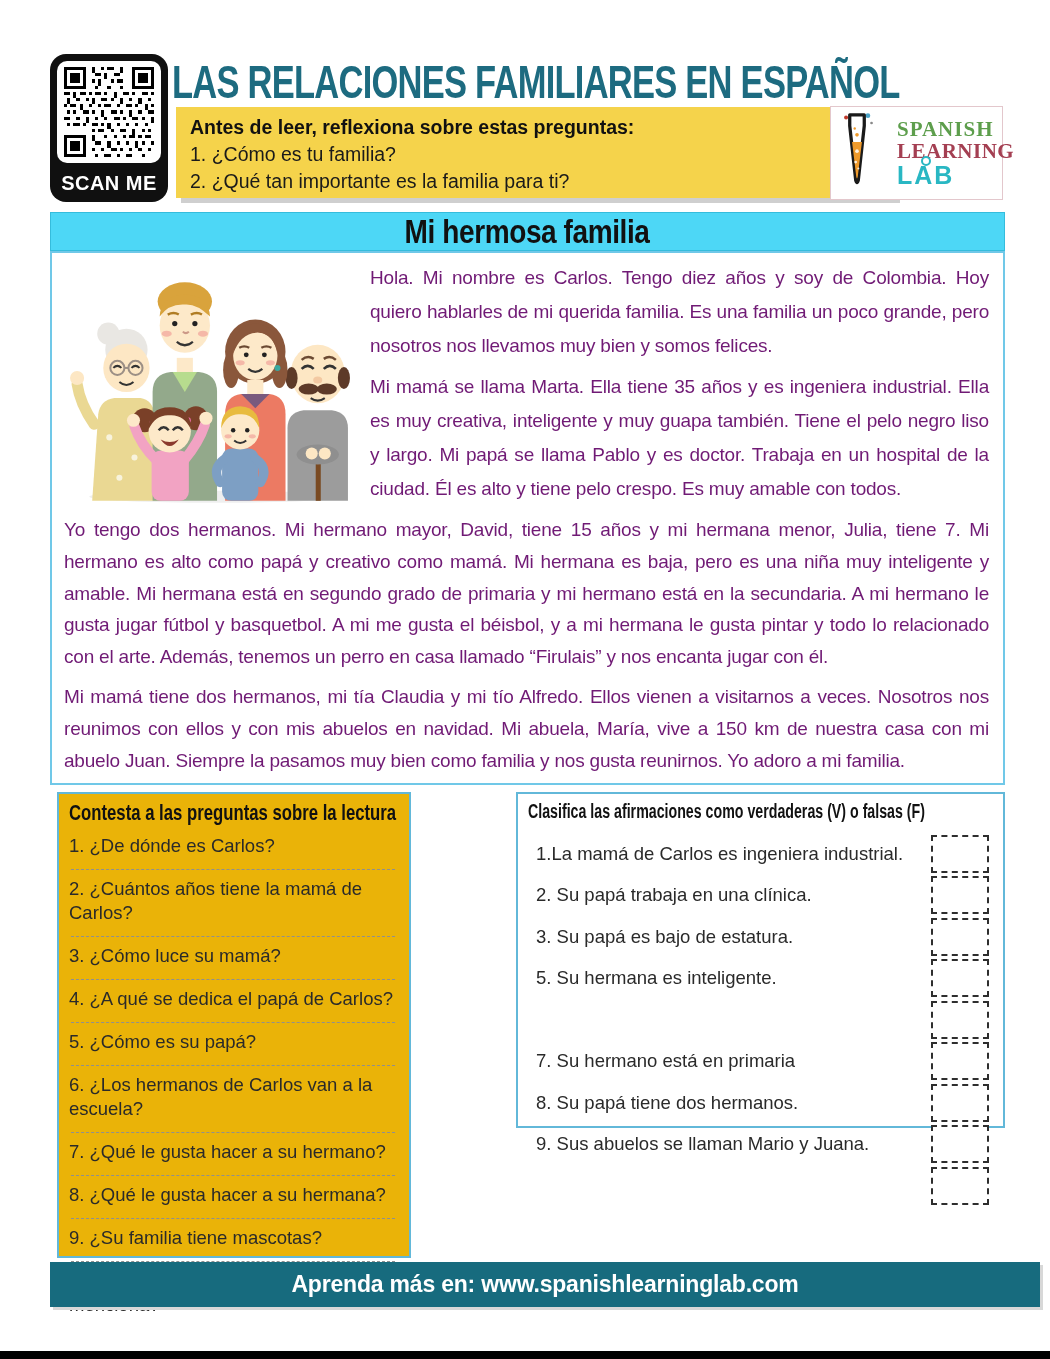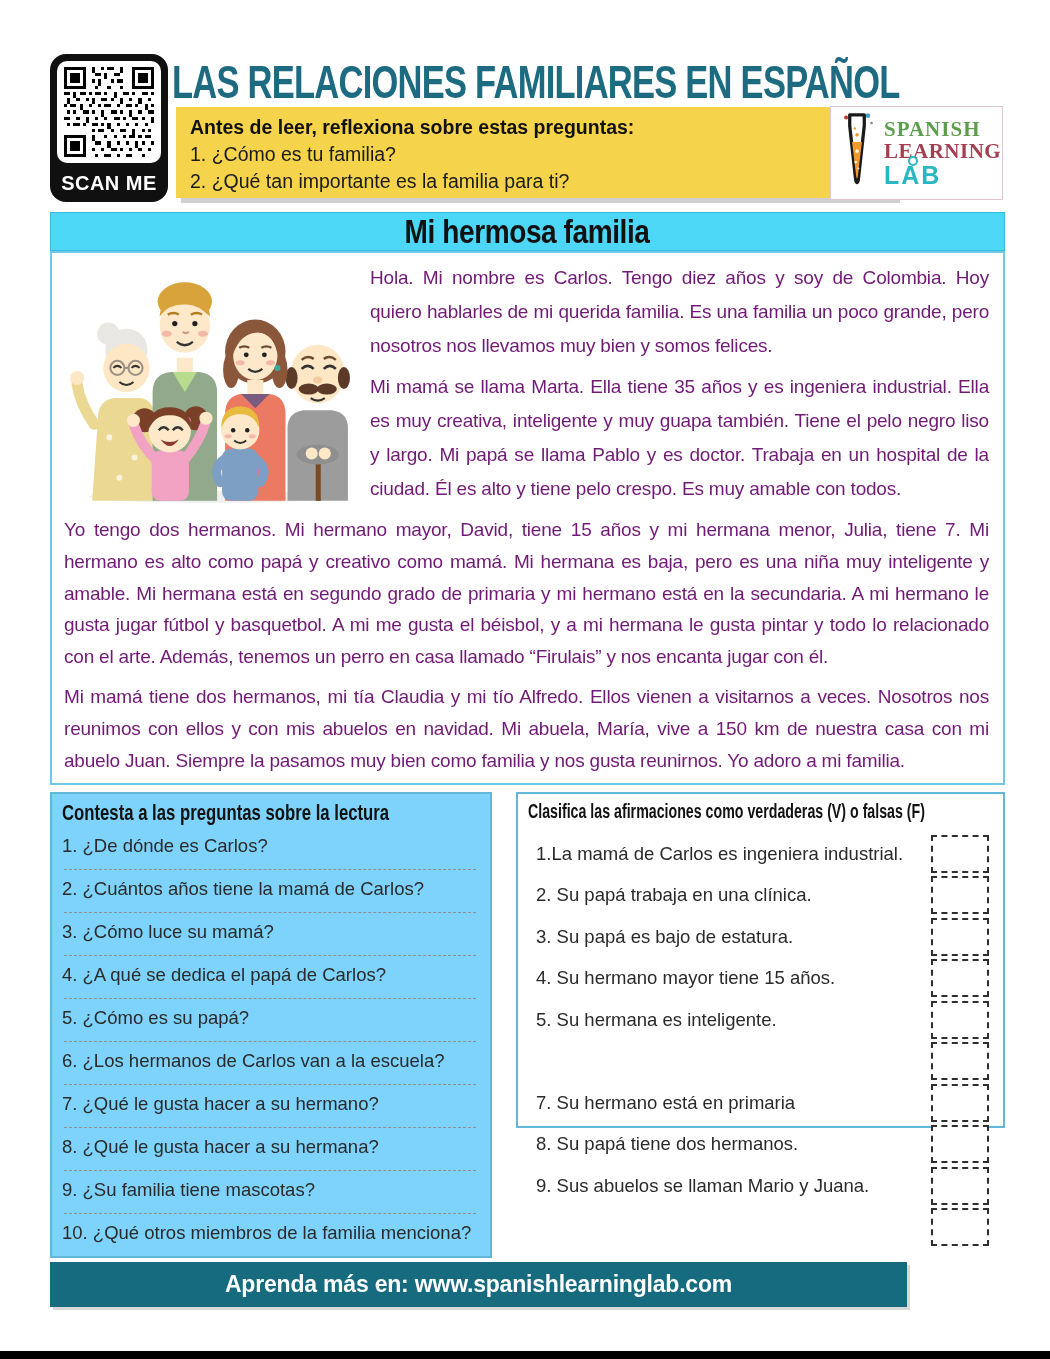--- a/index.html
+++ b/index.html
@@ -18,21 +18,21 @@
   .main-title{position:absolute;left:172px;top:55px;color:#1d6b80;font-size:46px;font-weight:bold;
               letter-spacing:-1px;white-space:nowrap;transform:scaleX(.75);transform-origin:left top;}
 
   .prompt-box{position:absolute;left:176px;top:107px;width:719px;height:91px;background:#f5d34b;
               box-shadow:5px 5px 0 #cfcfcf;padding:9px 14px;box-sizing:border-box;}
   .prompt-heading{font-weight:bold;font-size:19.5px;color:#111;}
   .prompt-item{font-size:19.5px;margin-top:4px;color:#1a1a1a;}
 
   .logo-box{position:absolute;left:830px;top:106px;width:173px;height:94px;background:#fff;
             border:1px solid #e3c7cc;box-sizing:border-box;display:flex;align-items:center;
-            gap:7px;padding:4px 6px;}
+            gap:20px;padding:4px 6px;}
   .logo-box svg{width:40px;height:84px;flex:none;}
   .logo-words{position:relative;line-height:1.05;}
   .logo-w1{font-family:"Liberation Serif",serif;font-weight:bold;color:#5d9e4c;font-size:21px;letter-spacing:1px;}
   .logo-w2{font-family:"Liberation Serif",serif;font-weight:bold;color:#a43f52;font-size:21px;letter-spacing:.5px;}
   .logo-w3{font-weight:bold;color:#29b7c3;font-size:25px;letter-spacing:2px;}
   .lab-ring{position:absolute;width:6px;height:6px;border:2px solid #29b7c3;border-radius:50%;
             left:24px;bottom:22px;}
 
   
   .reading-banner{position:absolute;left:50px;top:212px;width:955px;height:39px;background:#4dd7f6;
@@ -41,38 +41,38 @@
 
   .reading-box{position:absolute;left:50px;top:251px;width:955px;height:534px;background:#fff;
                border:2px solid #70c8e8;box-sizing:border-box;padding:8px 14px 0 12px;}
   .reading-top{display:flex;gap:14px;}
   .fam-art{width:292px;height:242px;flex:none;}
   .reading-box p{font-size:19px;letter-spacing:-.2px;line-height:1.68;text-align:justify;
                  margin:0 0 8px 0;color:#701a75;}
   .reading-top p{line-height:1.78;}
 
   
-  .q-box{position:absolute;left:50px;top:792px;width:442px;height:466px;border:2px solid #62b8d9;
-         box-sizing:border-box;background:#7dd3fc;padding:6px 12px 0 10px;}
+  .q-box{position:absolute;left:57px;top:792px;width:354px;height:466px;border:2px solid #62b8d9;
+         box-sizing:border-box;background:#eab308;padding:6px 12px 0 10px;}
   .sec-header{font-size:22px;font-weight:bold;color:#111;white-space:nowrap;
               transform:scaleX(.76);transform-origin:left top;margin-bottom:8px;}
   .q-text{font-size:18.5px;line-height:24px;color:#2a2a2a;}
   .answer-line{border-bottom:1.5px dashed #8f8f8f;margin:10px 2px 7px 2px;height:1px;}
   .q-item:last-child .q-text{margin-bottom:0;}
 
   .tf-box-sec{position:absolute;left:516px;top:792px;width:489px;height:336px;border:2px solid #62b8d9;
               box-sizing:border-box;background:#fff;padding:6px 14px 0 10px;}
   .tf-header{font-size:20px;font-weight:bold;color:#111;white-space:nowrap;
              transform:scaleX(.71);transform-origin:left top;margin-bottom:10px;}
   .tf-row{display:flex;align-items:center;height:41.5px;padding-left:8px;}
   .tf-text{font-size:18.5px;color:#2a2a2a;}
   .tf-answer{margin-left:auto;width:54px;height:34px;border:2.5px dashed #2e2e2e;background:#fff;}
 
   
-  .footer-bar{position:absolute;left:50px;top:1262px;width:857px;height:45px;background:#176b7e;
+  .footer-bar{position:absolute;left:50px;top:1262px;width:990px;height:45px;background:#176b7e;
               display:flex;align-items:center;justify-content:center;box-shadow:3px 3px 0 #d8d8d8;}
   .footer-bar span{color:#fff;font-weight:bold;font-size:23px;letter-spacing:-.2px;}
   .bottom-strip{position:absolute;left:0;top:1351px;width:1050px;height:8px;background:#000;}
 </style>
 </head>
 <body>
 
 <div class="page">
 
   <div class="qr-block">
@@ -296,24 +296,20 @@
       </div>
     <div class="tf-row">
         <div class="tf-text">2. Su papá trabaja en una clínica.</div>
         <div class="tf-answer"></div>
       </div>
     <div class="tf-row">
         <div class="tf-text">3. Su papá es bajo de estatura.</div>
         <div class="tf-answer"></div>
       </div>
     <div class="tf-row">
-        <div class="tf-text">4. Su hermano mayor tiene 15 años.</div>
-        <div class="tf-answer"></div>
-      </div>
-    <div class="tf-row">
         <div class="tf-text">5. Su hermana es inteligente.</div>
         <div class="tf-answer"></div>
       </div>
     <div class="tf-row">
         <div class="tf-answer"></div>
       </div>
     <div class="tf-row">
         <div class="tf-text">7. Su hermano está en primaria</div>
         <div class="tf-answer"></div>
       </div>

